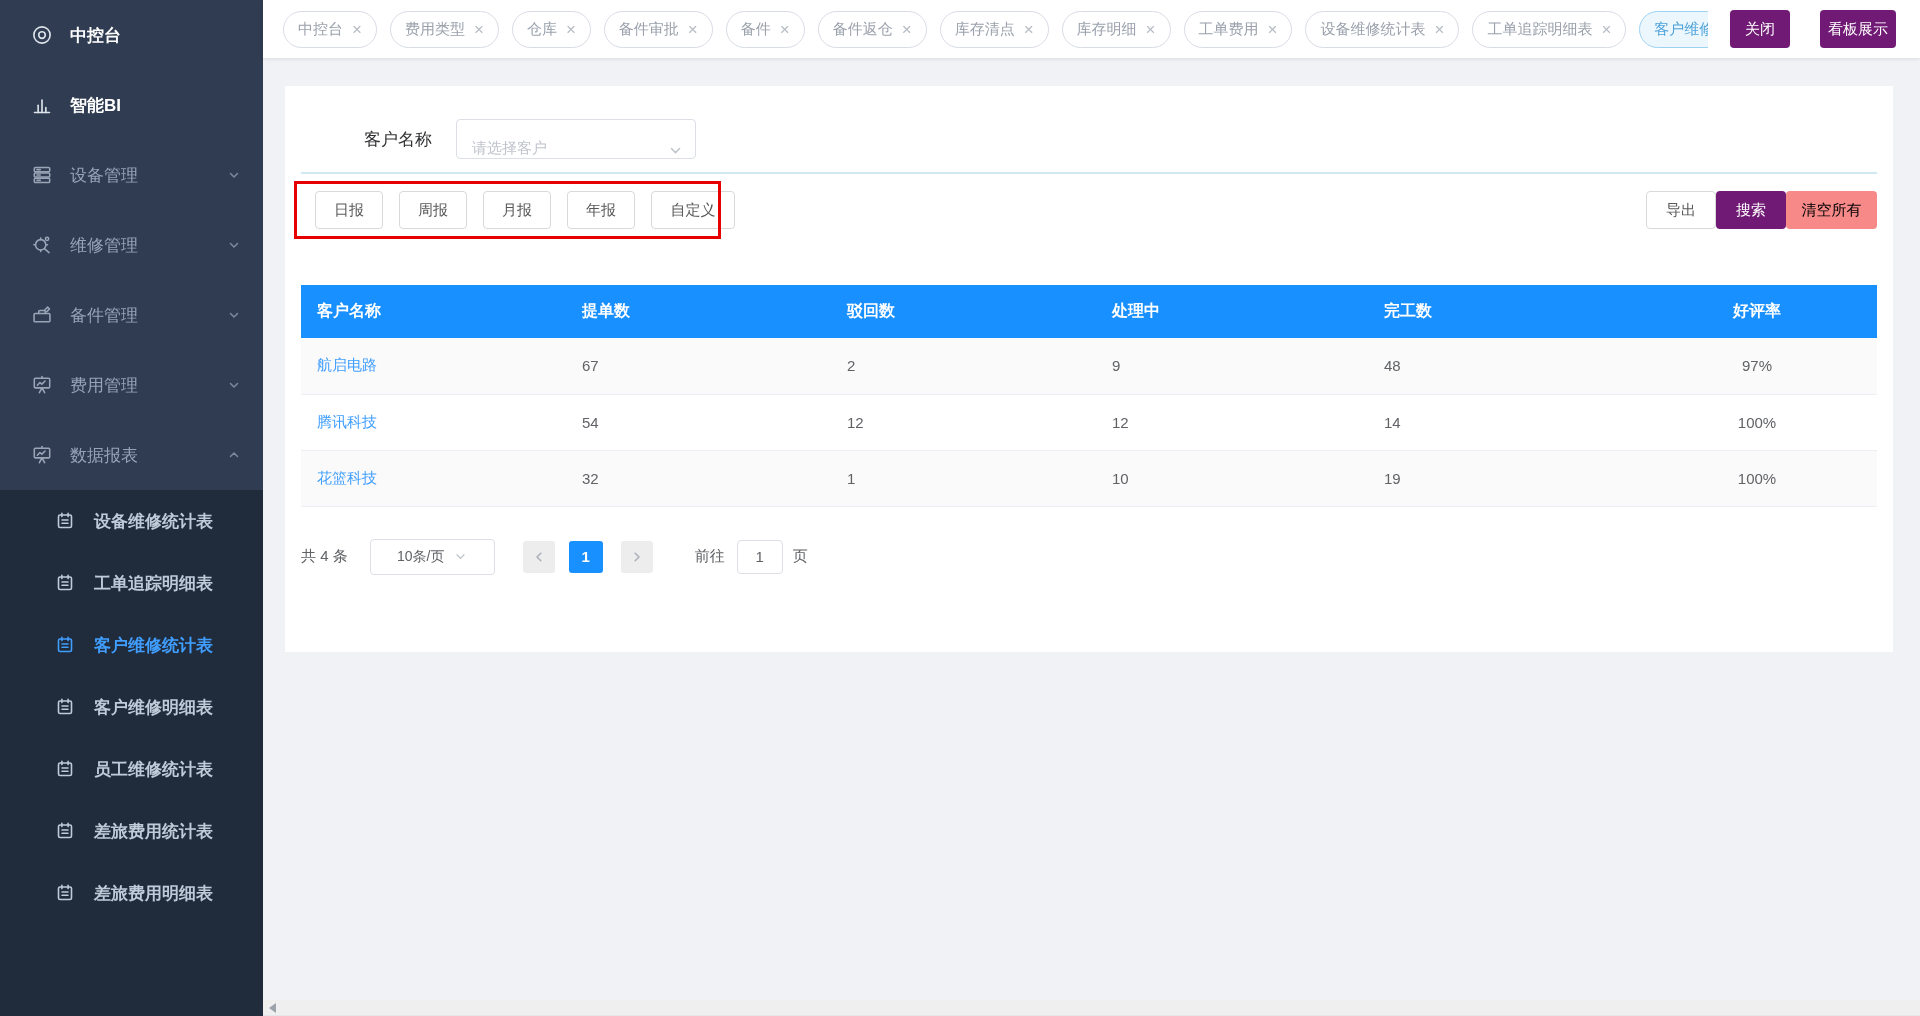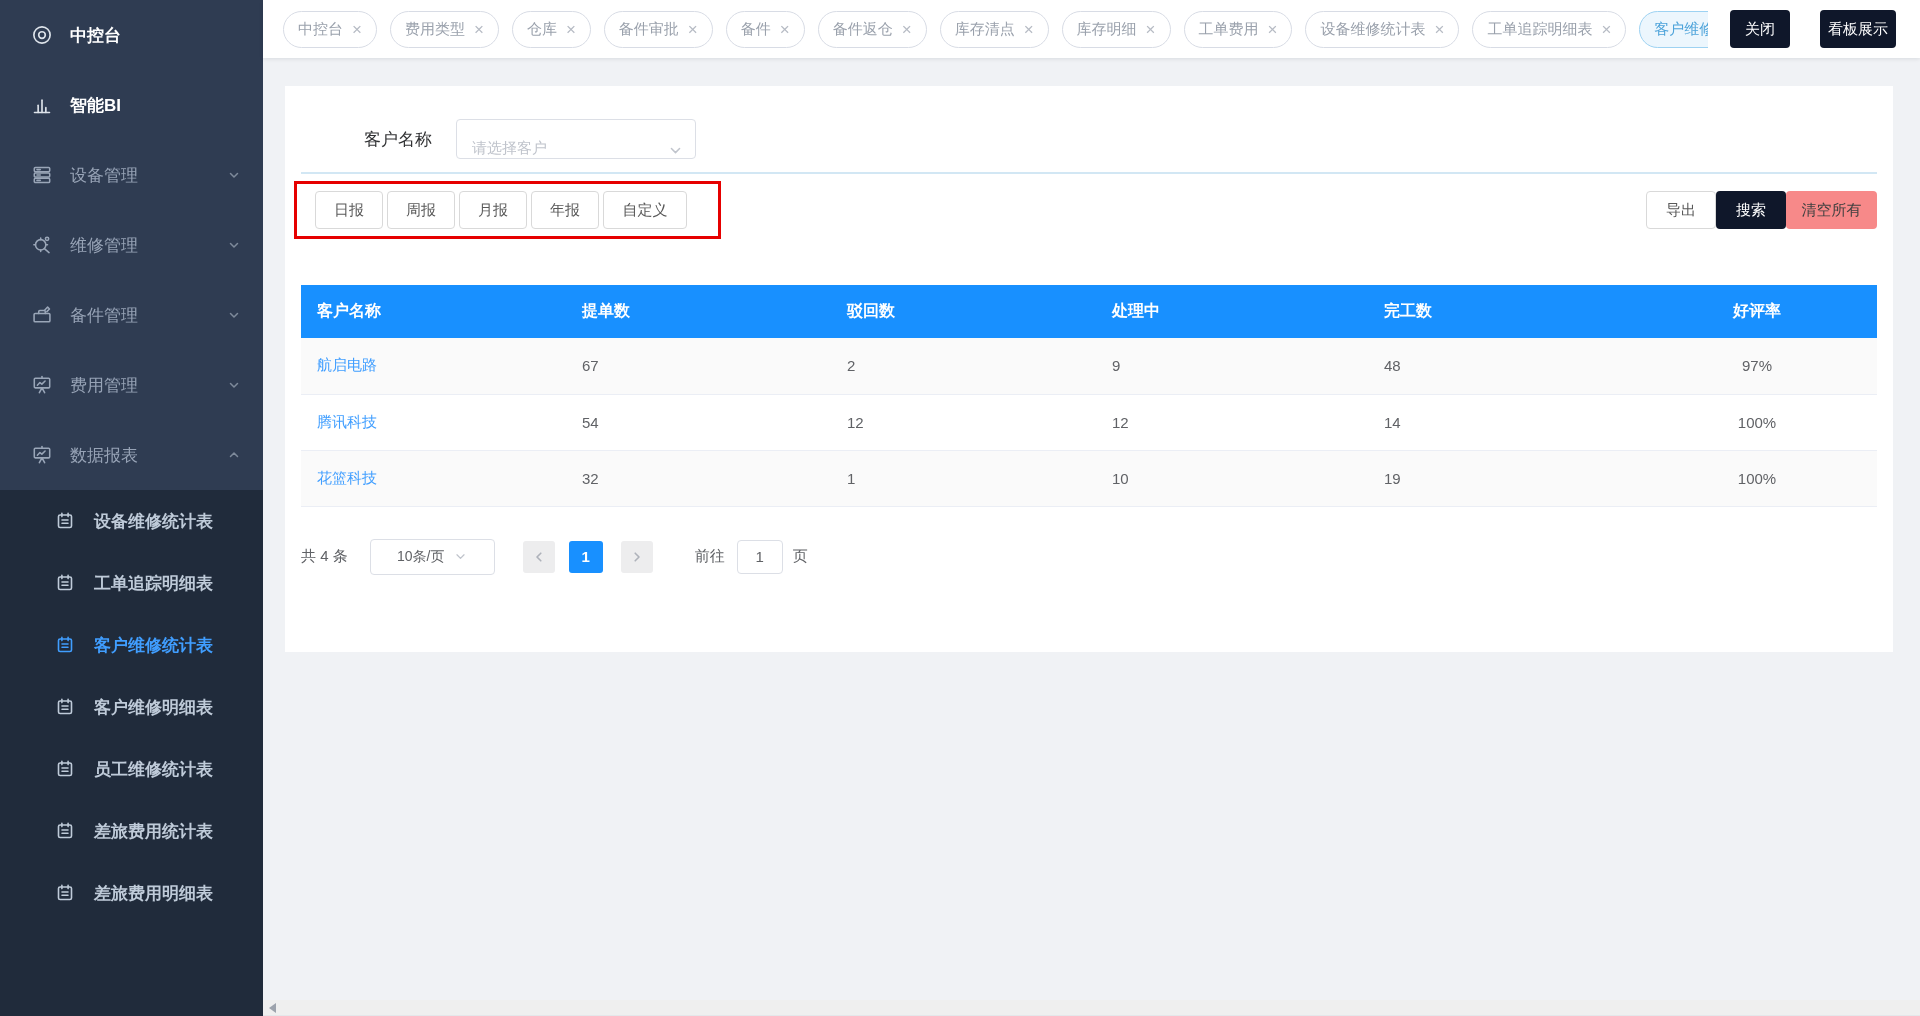--- a/index.html
+++ b/index.html
@@ -26,38 +26,38 @@
   .main{flex:1;display:flex;flex-direction:column;min-width:0}
 
   .tabbar{height:58px;background:#fff;box-shadow:0 1px 4px rgba(0,21,41,.10);display:flex;align-items:center;padding:0 24px 0 20px;position:relative;z-index:2;flex-shrink:0}
   .tags{display:flex;align-items:center;gap:13px;flex:1;overflow:hidden;white-space:nowrap}
   .tag{height:37px;border:1px solid #d8dce5;border-radius:19px;background:#fff;display:inline-flex;align-items:center;gap:9px;padding:0 14px;font-size:15px;color:#9aa1ac;cursor:pointer;flex-shrink:0}
   .tag .tag-close{font-size:17px;line-height:1;color:#b6bbc4;cursor:pointer}
   .tag.active{background:#ecf6fd;border-color:#9dd2f2;color:#4da3da}
   .tabbar-btns{display:flex;align-items:center;gap:30px;margin-left:22px;flex-shrink:0}
 
   .btn{display:inline-flex;align-items:center;justify-content:center;height:38px;border-radius:4px;font-size:15px;cursor:pointer;border:1px solid transparent;white-space:nowrap}
-  .btn-primary{background:#0f172a;color:#fff}
+  .btn-primary{background:#701a75;color:#fff}
   .btn-plain{background:#fff;border-color:#d9d9d9;color:#595959}
-  .btn-danger{background:#f78989;color:#404040}
+  .btn-danger{background:#f78989;color:#000000}
 
   .content{flex:1;position:relative;background:#f0f2f5;overflow:hidden}
   .card{position:absolute;left:22px;top:28px;width:1608px;height:566px;background:#fff;padding:4px 16px}
 
   .filter-row{padding-top:29px;height:69px;display:flex;align-items:center}
   .filter-label{margin-left:63px;font-size:17px;color:#303133}
   .select{width:240px;height:40px;margin-left:24px;border:1px solid #dcdfe6;border-radius:4px;background:#fff;display:flex;align-items:flex-end;padding:0 12px 0 15px;cursor:pointer}
   .select .placeholder{flex:1;font-size:15px;color:#c0c4cc}
   .select .sel-chevron{color:#c0c4cc}
 
   .filter-divider{margin-top:13px;border-top:2px solid #d2e7f4}
 
   .actions-row{position:relative;margin-top:17px;height:38px;display:flex;align-items:center}
   .annotation-box{position:absolute;left:-7px;top:-10px;width:427px;height:58px;border:3px solid #e60000;pointer-events:none}
-  .report-btns{display:flex;gap:4px;margin-left:14px}
+  .report-btns{display:flex;gap:16px;margin-left:14px}
   .report-btn{width:68px}
   .report-btn.wide{width:84px}
   .right-btns{margin-left:auto;display:flex;gap:0}
   .w70{width:70px}.w91{width:91px}
 
   .data-table{width:100%;margin-top:56px;border-collapse:collapse;table-layout:fixed}
   .data-table th{height:53px;background:#1890ff;color:#fff;font-size:16px;font-weight:bold;text-align:left;padding-left:16px}
   .data-table th.center,.data-table td.center{text-align:center;padding-left:0}
   .data-table td{height:56px;font-size:15px;color:#606266;padding-left:16px;border-bottom:1px solid #ebeef5}
   .data-table tr.stripe td{background:#fafafa}

